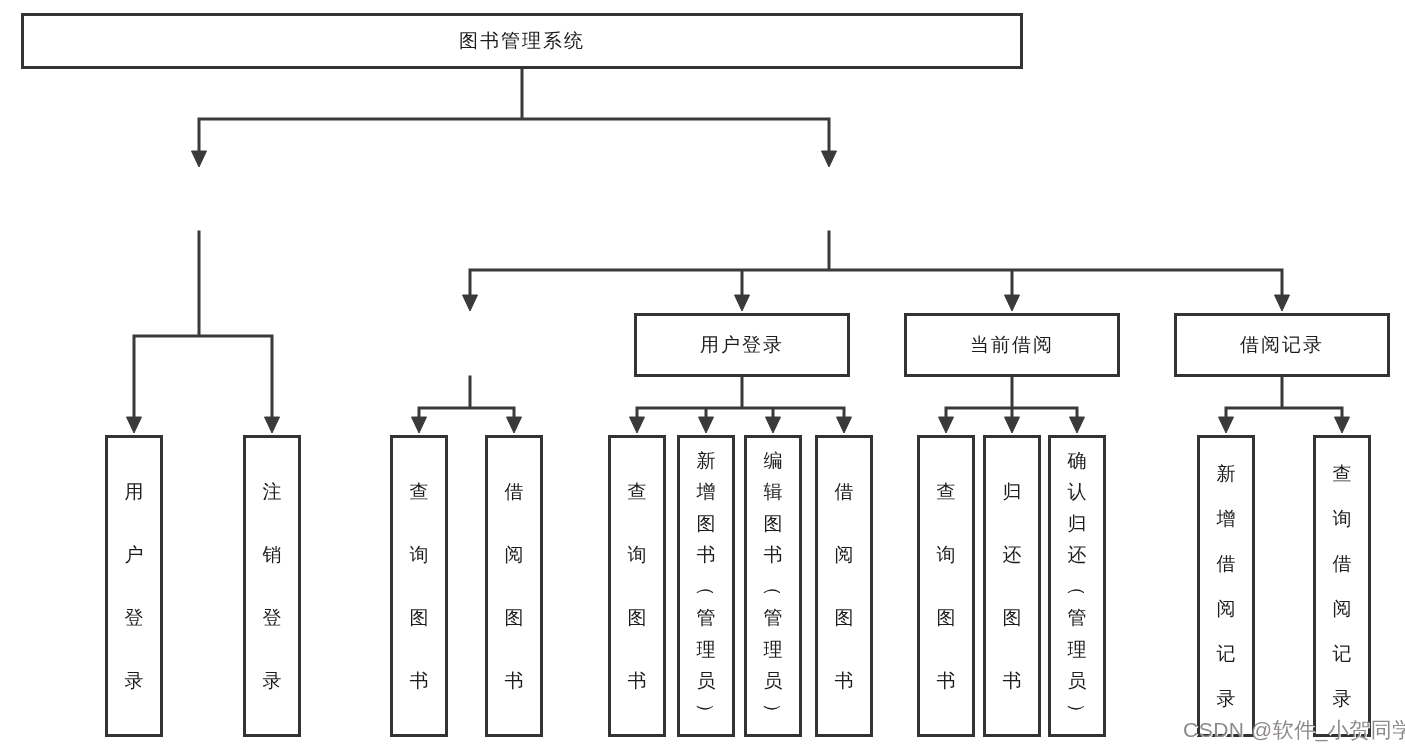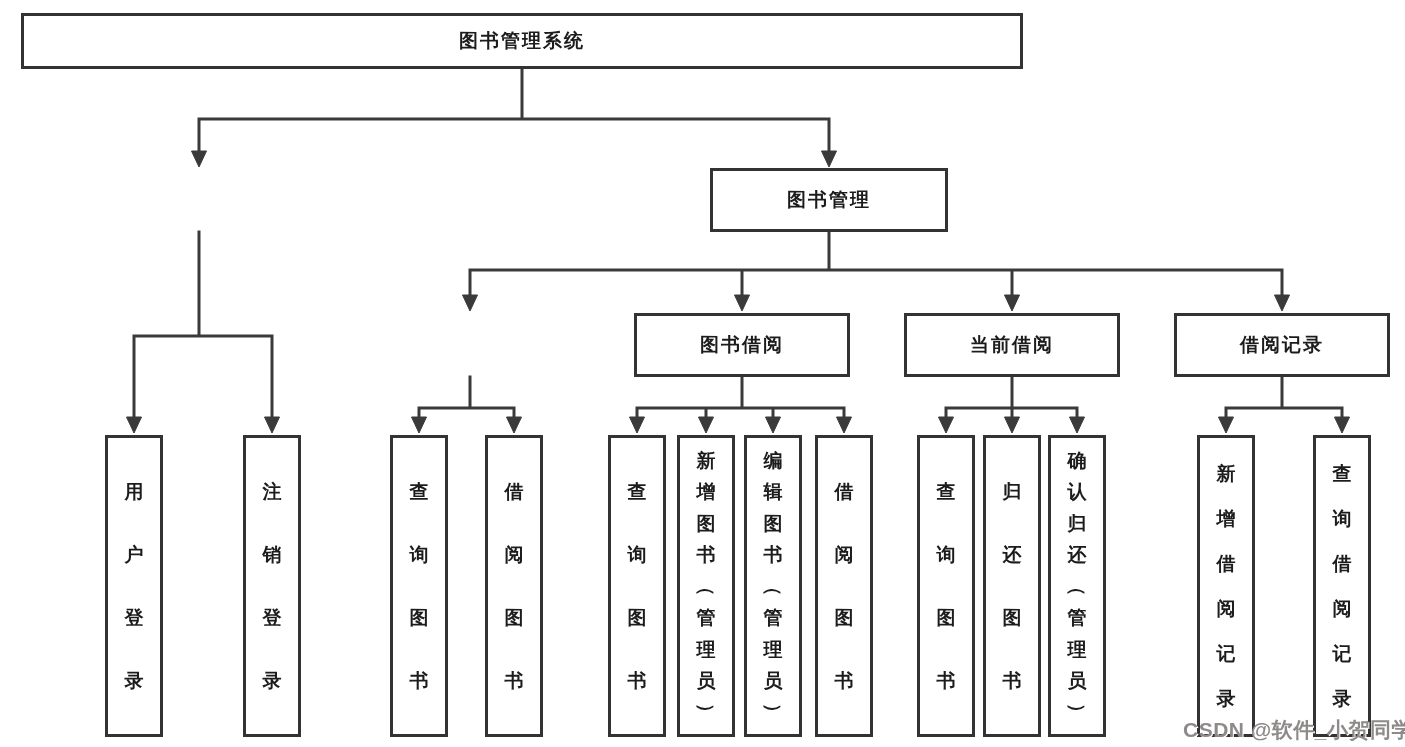--- a/index.html
+++ b/index.html
@@ -9,21 +9,20 @@
     width: 1405px;
     height: 747px;
     font-family: "Liberation Sans", "DejaVu Sans", sans-serif;
   }
   .stage {
     position: relative;
     width: 1405px;
     height: 747px;
     background: #ffffff;
     overflow: hidden;
-    font-weight: bold;
   }
   .wires {
     position: absolute;
     left: 0;
     top: 0;
     pointer-events: none;
   }
   .ln {
     fill: none;
     stroke: #3a3a3a;
@@ -110,26 +109,23 @@
       M419 433l-7.5-16h15z M514 433l-7.5-16h15z
       M637 433l-7.5-16h15z M706 433l-7.5-16h15z M773 433l-7.5-16h15z M844 433l-7.5-16h15z
       M946 433l-7.5-16h15z M1012 433l-7.5-16h15z M1077 433l-7.5-16h15z
       M1226 433l-7.5-16h15z M1342 433l-7.5-16h15z"></path>
   </svg>
 
   <div class="hnode" style="left:21px;top:13px;width:1002px;height:56px">
     <span class="hlabel">图书管理系统</span>
   </div>
 
-  <div class="hnode" style="left:710px;top:168px;width:238px;height:64px">
-    <span class="hlabel">图书管理</span>
-  </div>
 
   <div class="hnode" style="left:634px;top:313px;width:216px;height:64px">
-    <span class="hlabel">图书借阅</span>
+    <span class="hlabel">用户登录</span>
   </div>
   <div class="hnode" style="left:904px;top:313px;width:216px;height:64px">
     <span class="hlabel">当前借阅</span>
   </div>
   <div class="hnode" style="left:1174px;top:313px;width:216px;height:64px">
     <span class="hlabel">借阅记录</span>
   </div>
 
   <div class="vnode" style="left:105px;top:435px">
     <div class="vlabel">

